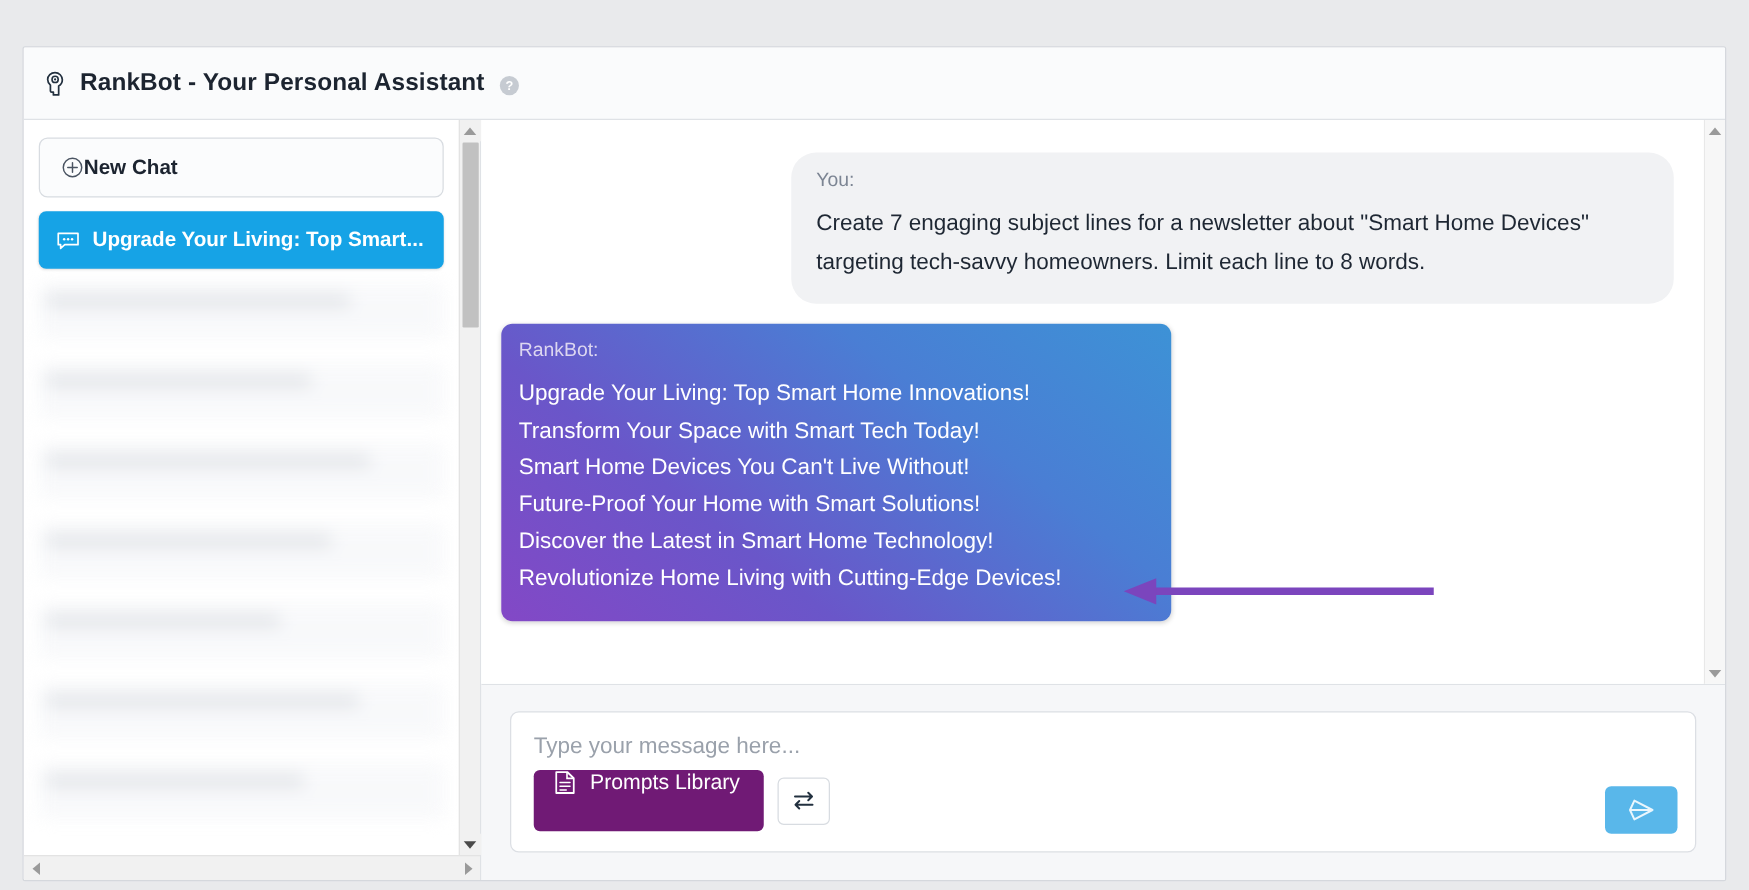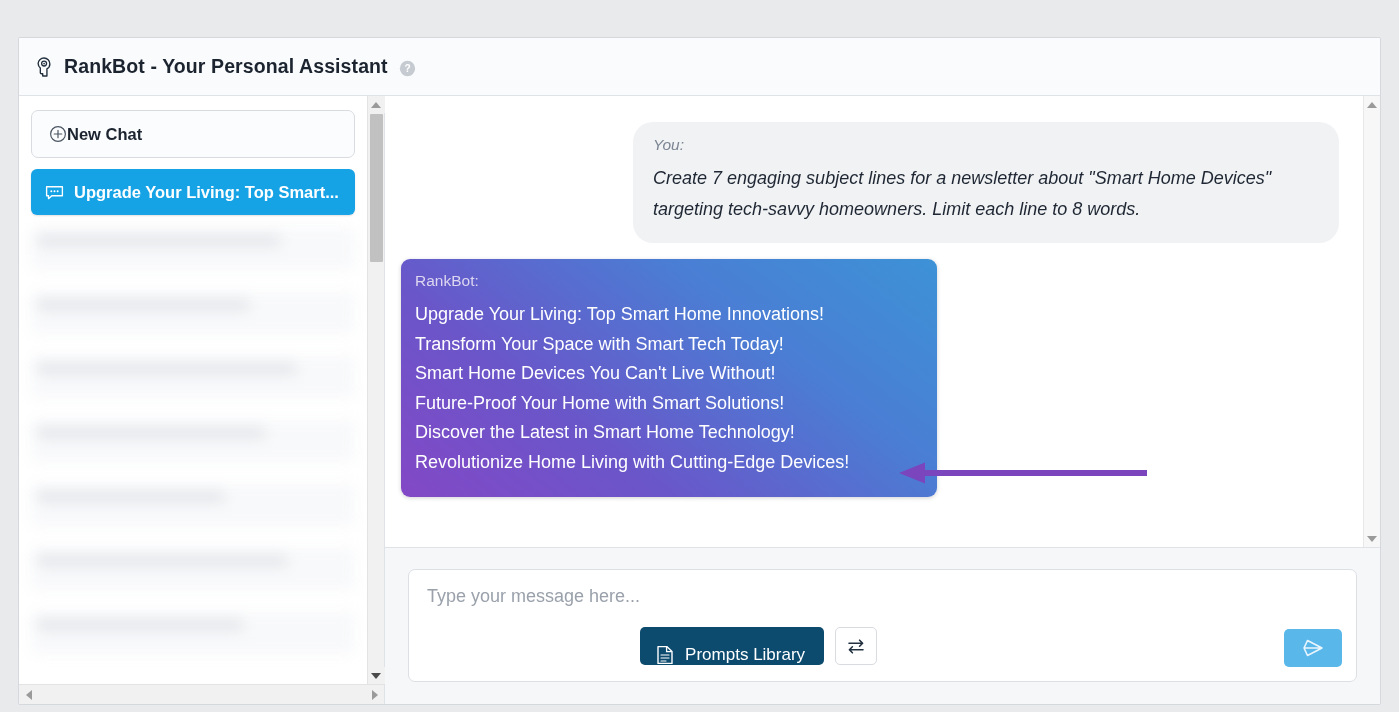--- a/index.html
+++ b/index.html
@@ -175,21 +175,20 @@
   .msg-row { display: flex; }
   .msg-row.right { justify-content: flex-end; }
   .msg-row.left { justify-content: flex-start; }
 
   .bubble-user {
     max-width: 706px;
     background: #f1f2f4;
     border-radius: 20px;
     padding: 14px 20px 18px 20px;
     color: #2a3340;
-    font-style: italic;
   }
   .bubble-user .speaker { font-size: 15.5px; color: #7c8593; margin-bottom: 9px; }
   .bubble-user .text { font-size: 18px; line-height: 31px; color: #1e2733; }
 
   .bubble-bot {
     margin-top: 16px;
     margin-left: 2px;
     width: 536px;
     border-radius: 9px;
     padding: 13px 18px 20px 14px;
@@ -225,40 +224,40 @@
     padding: 21px 23px 22px 23px;
   }
   #composer-box {
     height: 100%;
     background: #ffffff;
     border: 1px solid #dcdfe4;
     border-radius: 7px;
     position: relative;
     padding: 16px 18px;
     display: flex;
-    flex-direction: row;
+    flex-direction: column;
   }
   #composer-placeholder {
     font-size: 18px;
     color: #9aa1ab;
     cursor: text;
   }
   #composer-tools {
     margin-top: auto;
     display: flex;
     align-items: center;
     gap: 11px;
   }
   .prompts-btn {
-    height: 38px;
-    background: #0c4a6e;
+    height: 49px;
+    background: #701a75;
     color: #ffffff;
     border-radius: 5px;
     display: flex;
-    align-items: flex-end;
+    align-items: flex-start;
     gap: 11px;
     padding: 0 19px 0 16px;
     font-size: 17px;
     cursor: pointer;
   }
   .doc-icon { width: 18px; height: 20px; display: block; }
   .swap-btn {
     width: 42px; height: 38px;
     border: 1px solid #d8dce1;
     border-radius: 5px;

